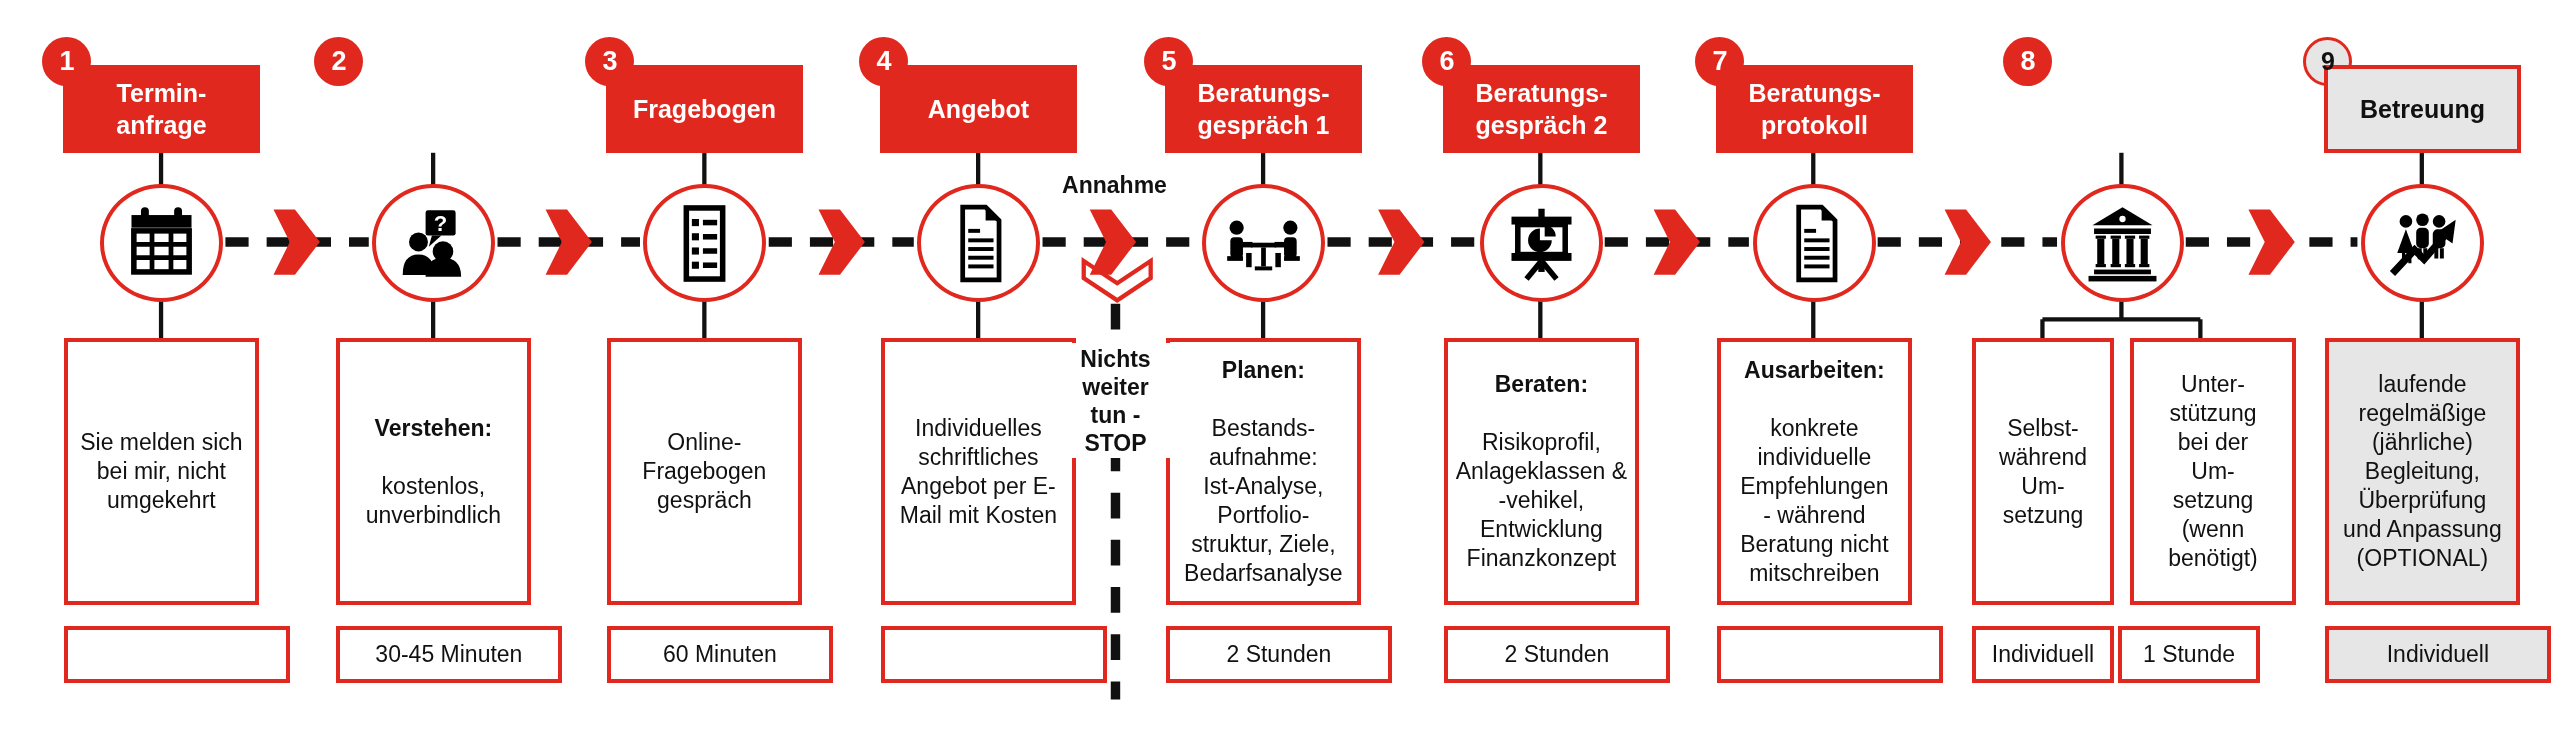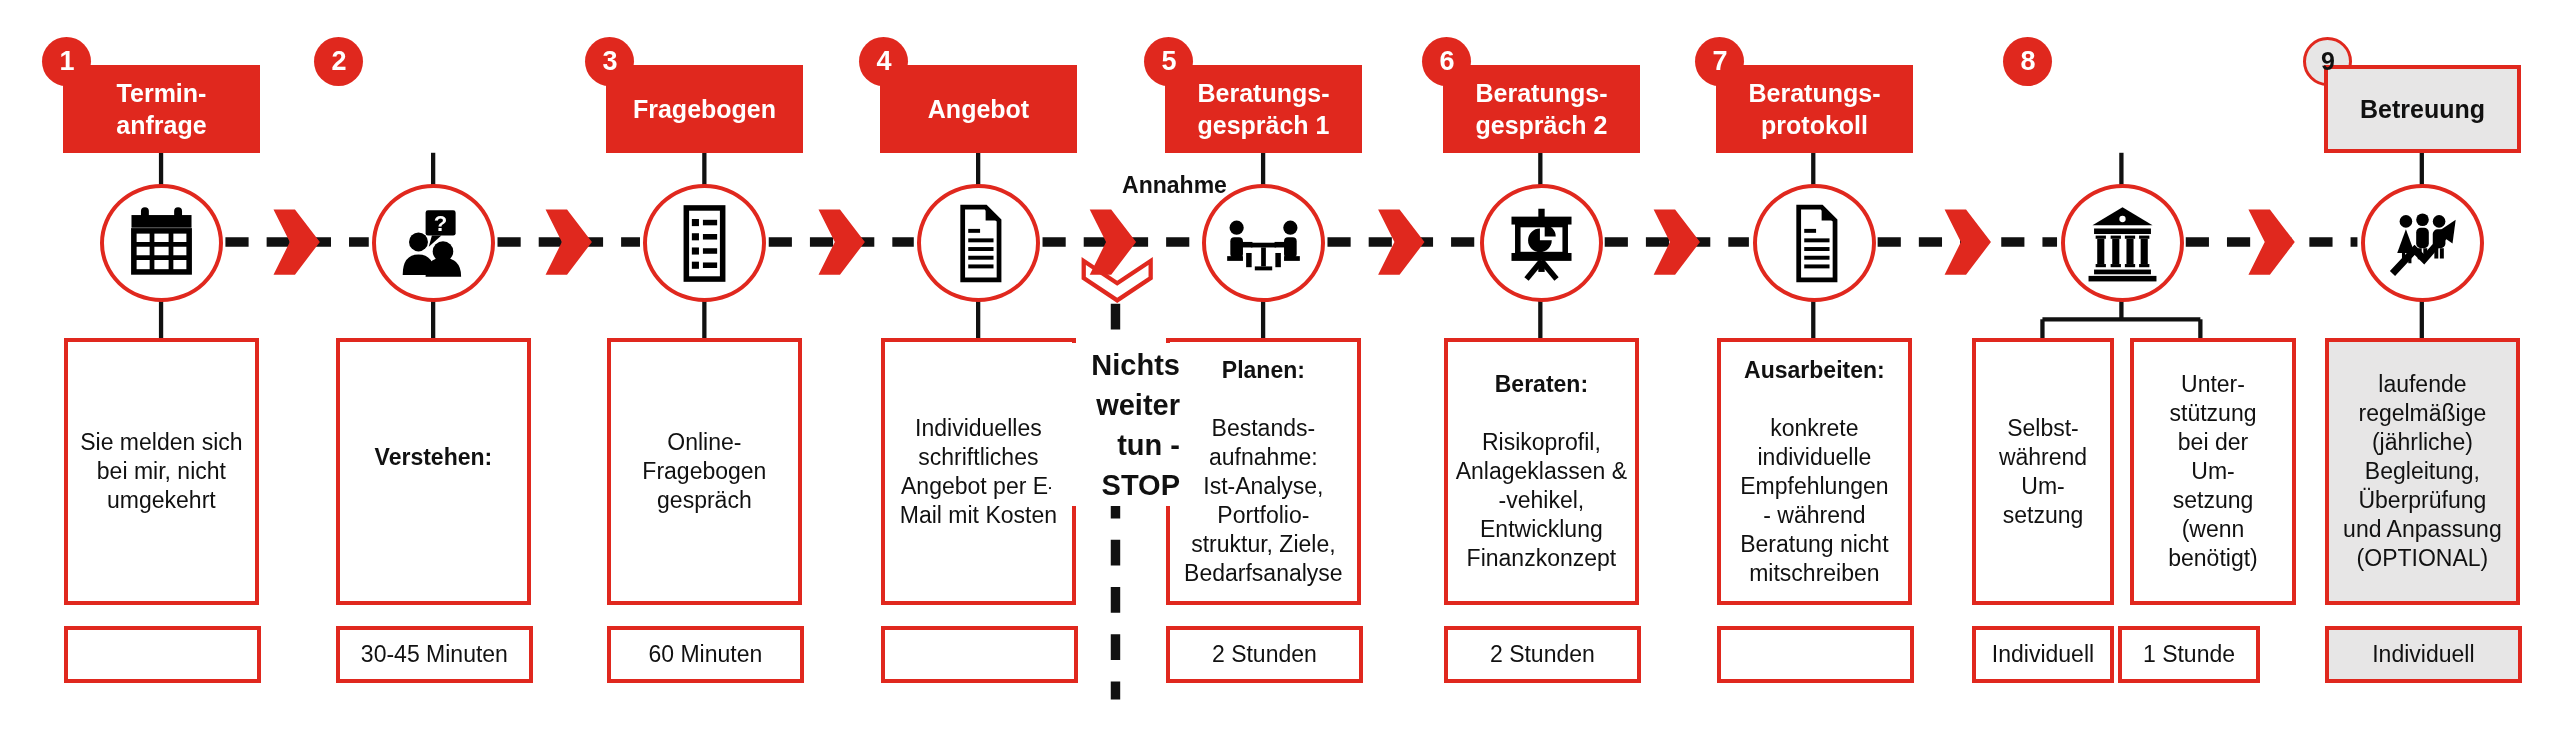--- a/index.html
+++ b/index.html
@@ -9,27 +9,27 @@
   #canvas{position:relative;width:2576px;height:745px;background:#fff;color:var(--ink);overflow:hidden}
   #connectors{position:absolute;left:0;top:0;z-index:0}
   .step{position:absolute;top:0;width:197px;height:745px;z-index:1}
   .badge{position:absolute;left:-20.6px;top:37px;width:49px;height:49px;border-radius:50%;background:var(--red);z-index:1}
   .badge-num{position:absolute;left:-20.6px;top:37px;width:49px;height:49px;display:flex;align-items:center;justify-content:center;font-weight:bold;font-size:27px;color:#fff;z-index:3}
   .header{position:absolute;left:0;top:65px;width:197px;height:88px;background:var(--red);color:#fff;display:flex;align-items:center;justify-content:center;text-align:center;font-weight:bold;font-size:25px;line-height:32px;white-space:pre-line;z-index:2}
   .icon-circle{position:absolute;left:37px;top:184px;width:123px;height:118px;border:4.3px solid var(--red);border-radius:50%;background:#fff;display:flex;align-items:center;justify-content:center;z-index:2}
   .body-box{position:absolute;left:0.9px;top:338px;width:195px;height:267px;border:4.3px solid var(--red);background:#fff;display:flex;flex-direction:column;align-items:center;justify-content:center;text-align:center;font-size:23px;line-height:29px;white-space:pre-line}
   .lead{font-weight:bold}
   .lead:not(:empty){margin-bottom:29px}
-  .duration-box{position:absolute;left:0.9px;top:626px;width:197px;height:57px;border:4.3px solid var(--red);background:#fff;display:flex;align-items:center;justify-content:center;font-size:23px;white-space:pre-line}
+  .duration-box{position:absolute;left:0.9px;top:626px;width:226px;height:57px;border:4.3px solid var(--red);background:#fff;display:flex;align-items:center;justify-content:center;font-size:23px;white-space:pre-line}
   .step.gray .header{background:var(--gray);color:var(--ink);border:4.3px solid var(--red)}
   .step.gray .badge{background:var(--gray);border:3.4px solid var(--red)}
   .step.gray .badge-num{color:var(--ink);font-size:25px}
   .step.gray .body-box,.step.gray .duration-box{background:var(--gray)}
-  .annahme{position:absolute;left:1093px;top:172px;width:163px;text-align:center;font-weight:bold;font-size:23px;z-index:2}
-  .stop-label{position:absolute;left:1051px;top:343px;width:129px;text-align:right;font-weight:bold;font-size:29px;line-height:40px;white-space:pre-line;background:#fff;padding:1.7px 0;z-index:2}
+  .annahme{position:absolute;left:1033px;top:172px;width:163px;text-align:center;font-weight:bold;font-size:23px;z-index:2}
+  .stop-label{position:absolute;left:1051px;top:343px;width:129px;text-align:center;font-weight:bold;font-size:23px;line-height:28px;white-space:pre-line;background:#fff;padding:1.7px 0;z-index:2}
   .icon{display:block}
 </style>
 </head>
 <body>
 
 <div id="canvas">
 
   <svg id="connectors" width="2576" height="745" viewBox="0 0 3000 868">
 
     <g stroke="#111" stroke-width="5">
@@ -133,20 +133,22 @@
           <circle cx="31" cy="48" r="12"></circle>
           <path d="M11 90 q0 -26 20 -26 q20 0 20 26 z"></path>
           <circle cx="62" cy="60" r="13"></circle>
           <path d="M40 92 q0 -24 22 -24 q23 0 23 24 z"></path>
         </g>
         <text x="59" y="34" text-anchor="middle" font-size="28" font-weight="bold" fill="#fff" font-family="Liberation Sans, sans-serif">?</text>
       </svg>
     </div>
     <div class="body-box">
       <div class="lead">Verstehen:</div>
+      <div>kostenlos,
+unverbindlich</div>
     </div>
     <div class="duration-box">30-45 Minuten</div>
   </div>
 
   <div class="step" style="left:606px">
     <div class="badge"></div>
     <div class="header">Fragebogen</div>
     <div class="badge-num">3</div>
     <div class="icon-circle">
       <svg class="icon" width="79" height="79" viewBox="0 0 100 100">

